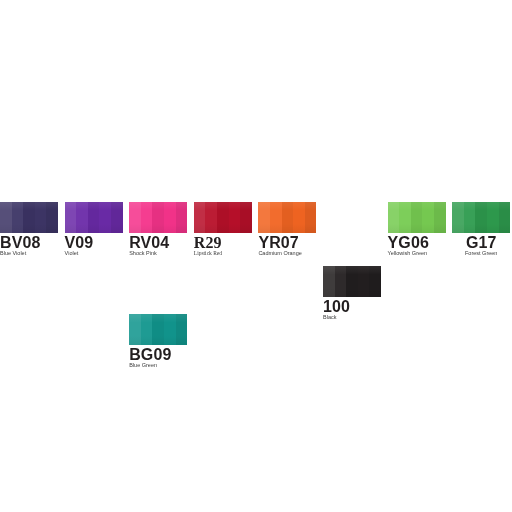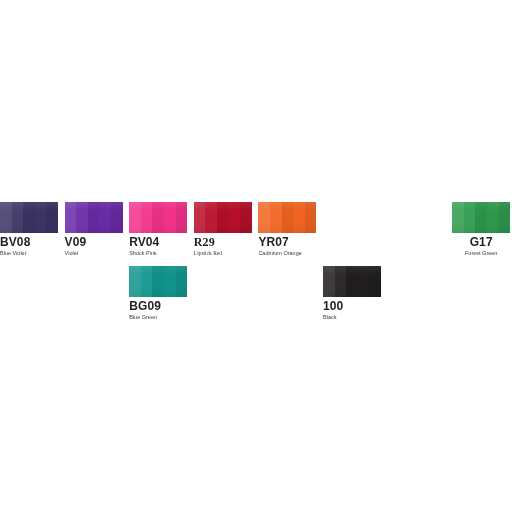--- a/index.html
+++ b/index.html
@@ -66,21 +66,21 @@
     inset: 0;
     background: linear-gradient(180deg,
         rgba(255,255,255,0.07) 0%,
         rgba(255,255,255,0.00) 28%,
         rgba(0,0,0,0.00) 70%,
         rgba(0,0,0,0.05) 100%);
   }
 
   .swatch-code {
     margin-top: 4px;
-    font-size: 12px;
+    font-size: 16px;
     line-height: 11px;
     font-weight: bold;
     color: #231f20;
     letter-spacing: 0.1px;
     white-space: nowrap;
   }
   .swatch-name {
     margin-top: 2px;
     font-size: 5.5px;
     line-height: 7px;
@@ -157,37 +157,51 @@
             <i></i>
             <i></i>
             <i></i>
             <i></i>
           </div>
           <div class="sheen"></div>
         </div>
         <div class="swatch-code">YR07</div>
         <div class="swatch-name">Cadmium Orange</div>
       </div>
+      <div class="swatch-cell" style="left: 387.6px; width: 58px;">
+        <div class="swatch-chip" style="height: 31px; background: rgb(119, 204, 82);">
+          <div class="bands">
+            <i></i>
+            <i></i>
+            <i></i>
+            <i></i>
+            <i></i>
+          </div>
+          <div class="sheen"></div>
+        </div>
+        <div class="swatch-code">YG06</div>
+        <div class="swatch-name">Yellowish Green</div>
+      </div>
       <div class="swatch-cell" style="left: 452.2px; width: 58px; text-align: center;">
         <div class="swatch-chip" style="height: 31px; background: rgb(46, 155, 78);">
           <div class="bands">
             <i></i>
             <i></i>
             <i></i>
             <i></i>
             <i></i>
           </div>
           <div class="sheen"></div>
         </div>
         <div class="swatch-code">G17</div>
         <div class="swatch-name">Forest Green</div>
       </div>
     </div>
   <div class="swatch-row" id="row-2">
-      <div class="swatch-cell" style="left: 129.2px; width: 58px;">
+      <div class="swatch-cell" style="left: 129.2px; width: 58px; margin-top: 48px;">
         <div class="swatch-chip" style="height: 31px; background: rgb(18, 150, 142);">
           <div class="bands">
             <i></i>
             <i></i>
             <i></i>
             <i></i>
             <i></i>
           </div>
           <div class="sheen"></div>
         </div>

